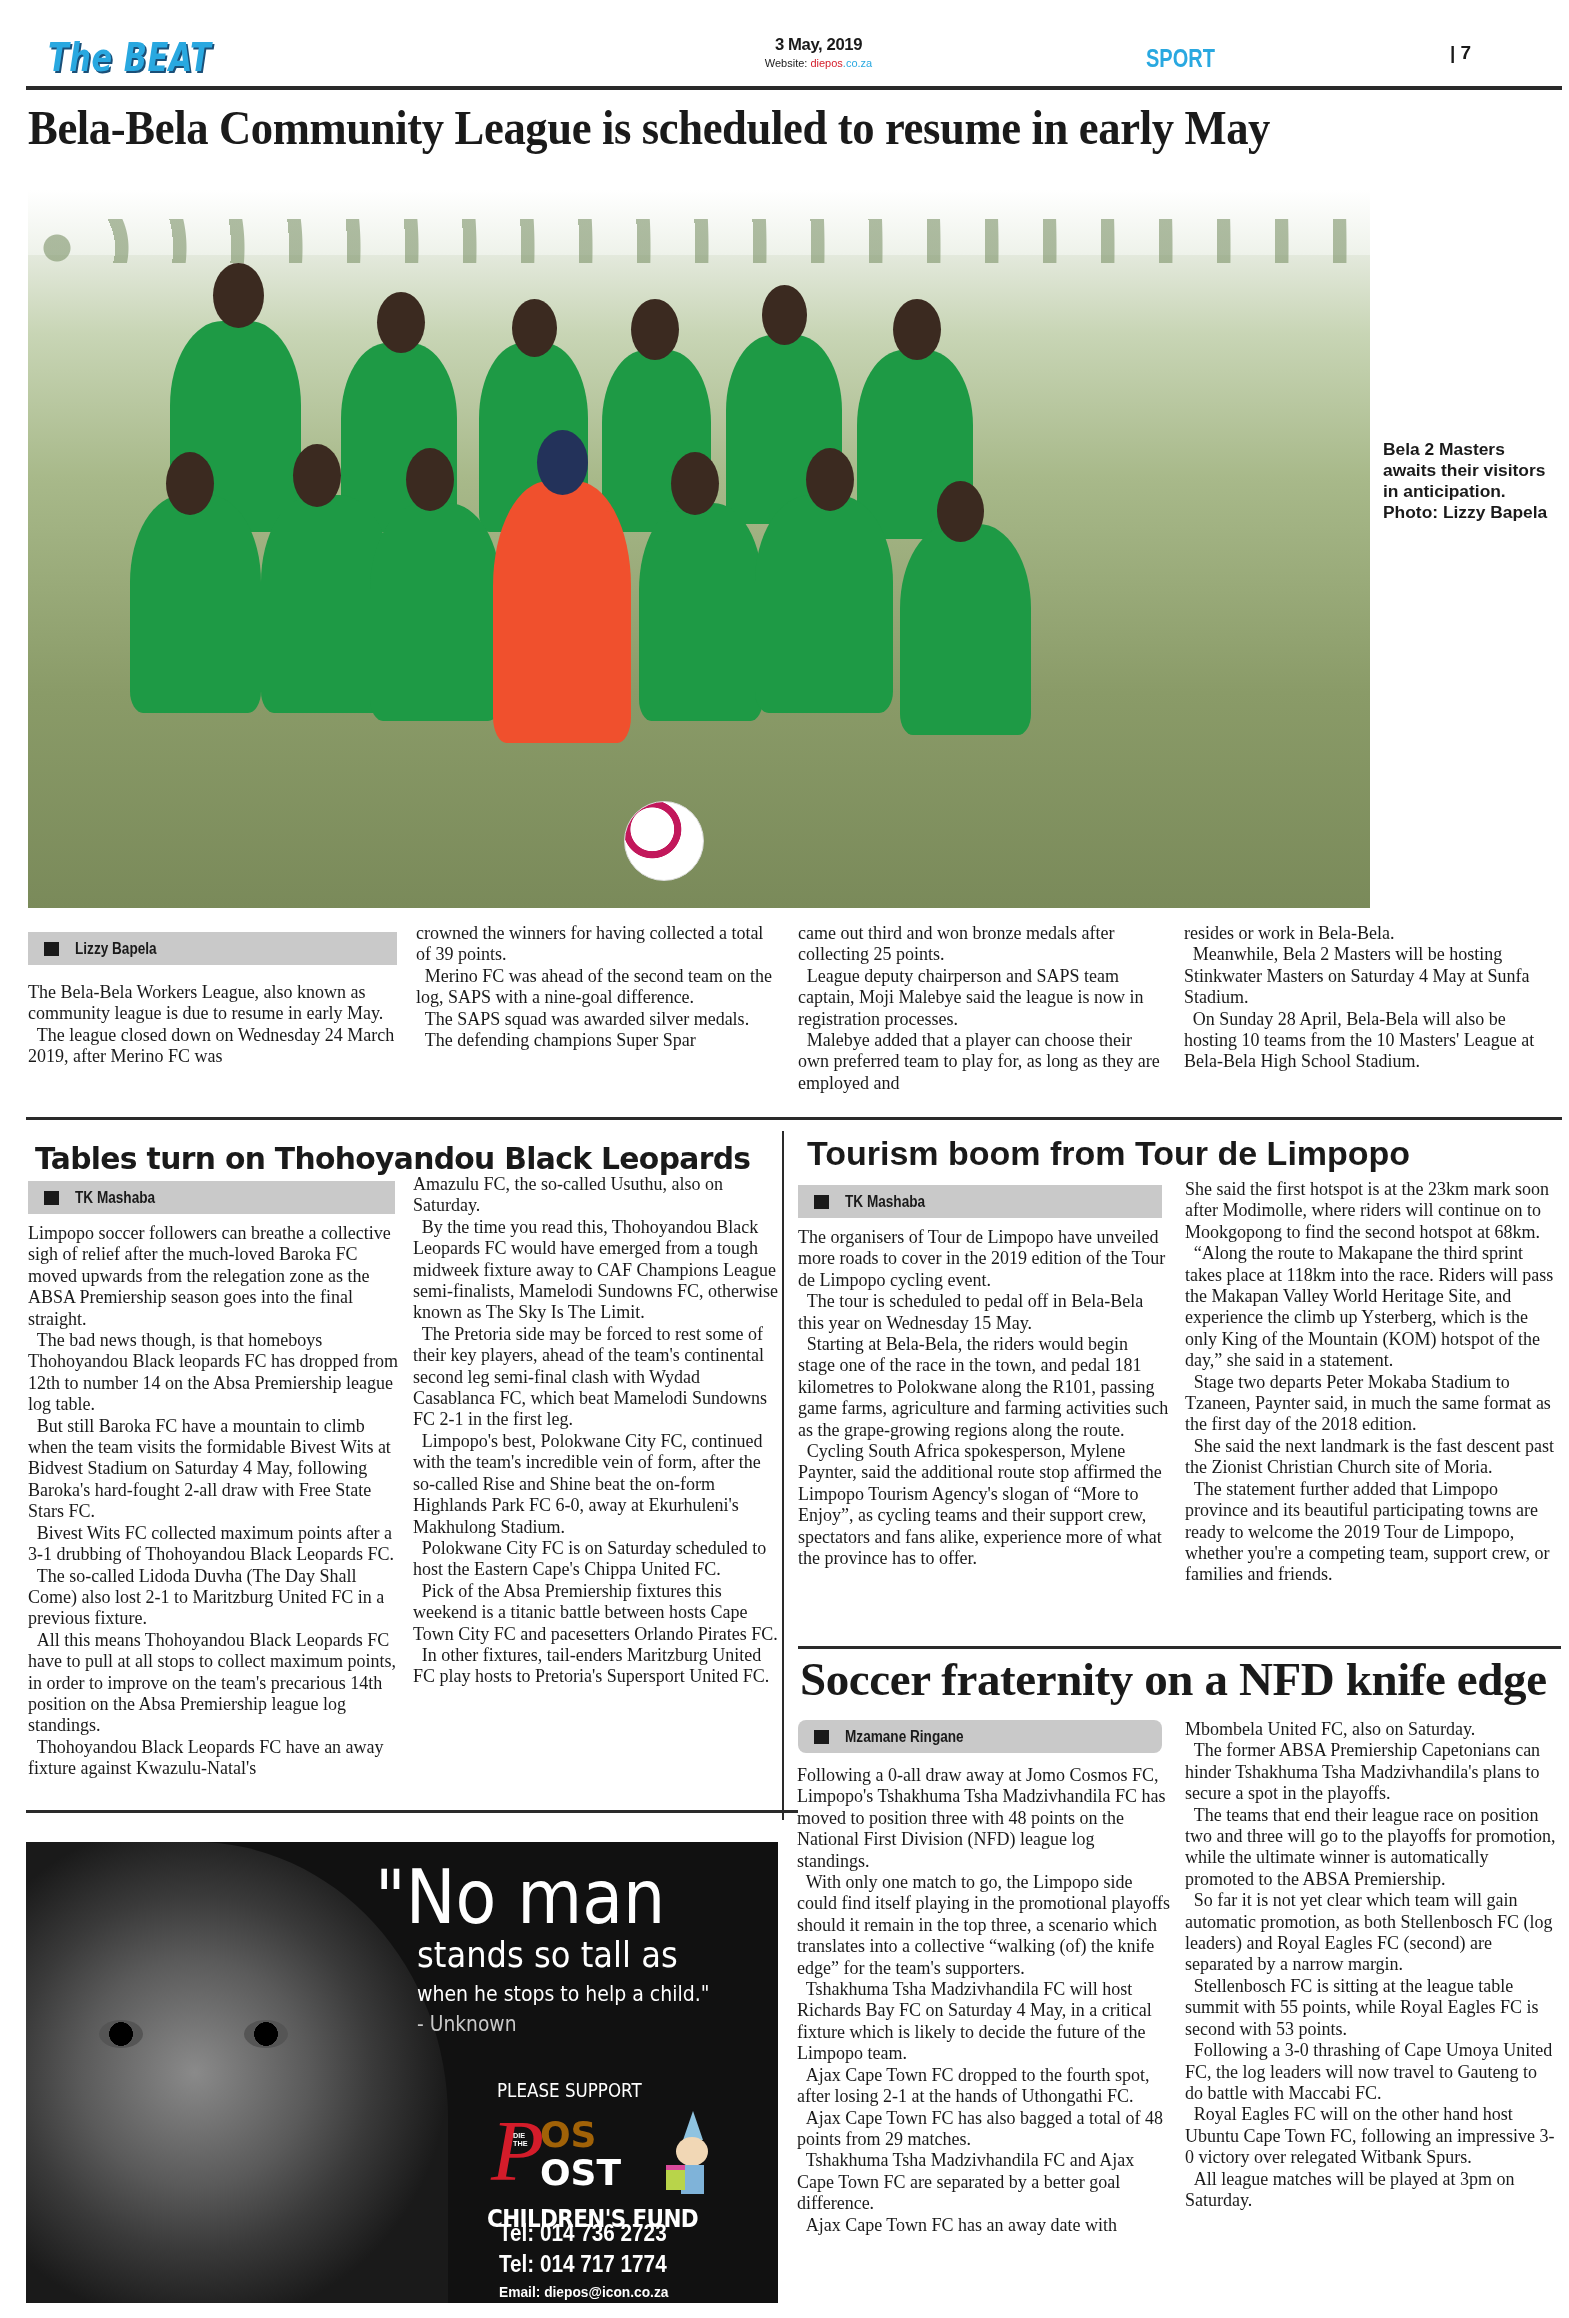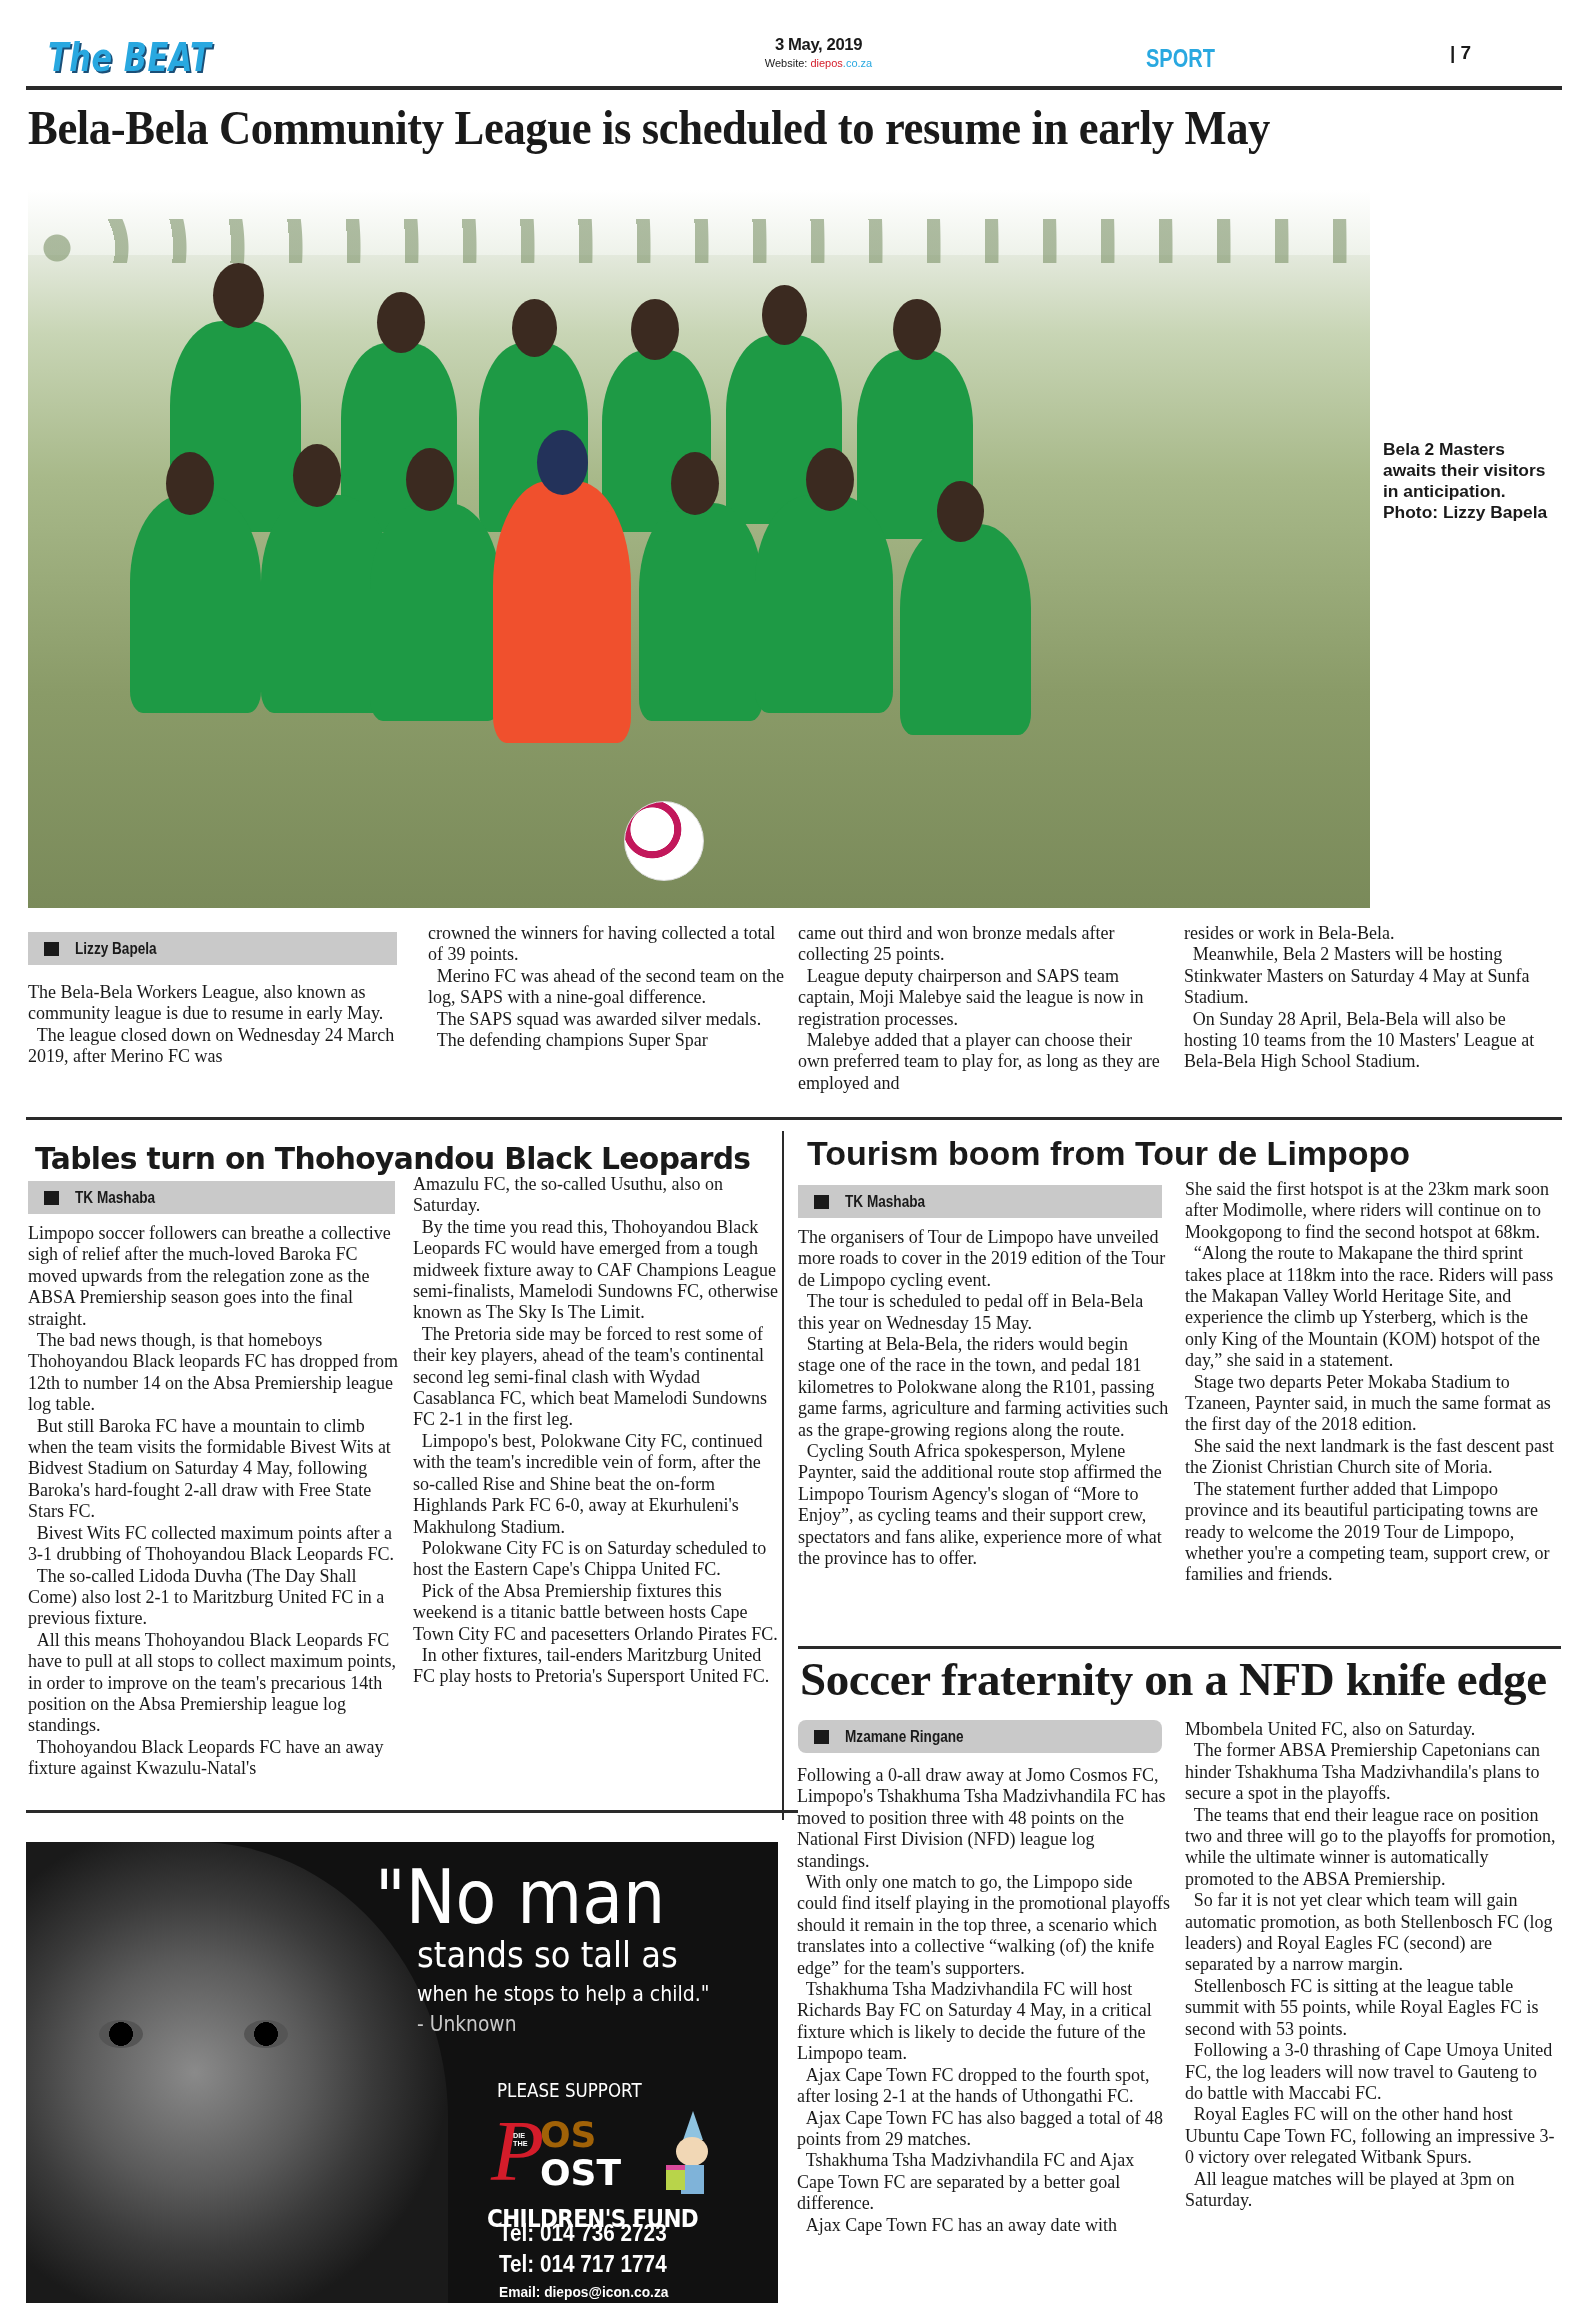--- a/index.html
+++ b/index.html
@@ -122,21 +122,21 @@
 </div>
 <div class="caption">Bela 2 Masters awaits their visitors in anticipation. Photo: Lizzy Bapela</div>
 
 <div class="byline" style="left:28px;top:932px;width:369px;">
   <span class="sq"></span><span class="nm">Lizzy Bapela</span>
 </div>
 <div class="col" style="left:28px;top:982px;width:371px;">
   <p>The Bela-Bela Workers League, also known as community league is due to resume in early May.</p>
   <p>The league closed down on Wednesday 24 March 2019, after Merino FC was</p>
 </div>
-<div class="col" style="left:428px;top:923px;width:364px;">
+<div class="col" style="left:416px;top:923px;width:364px;">
   <p>crowned the winners for having collected a total of 39 points.</p>
   <p>Merino FC was ahead of the second team on the log, SAPS with a nine-goal difference.</p>
   <p>The SAPS squad was awarded silver medals.</p>
   <p>The defending champions Super Spar</p>
 </div>
 <div class="col" style="left:798px;top:923px;width:364px;">
   <p>came out third and won bronze medals after collecting 25 points.</p>
   <p>League deputy chairperson and SAPS team captain, Moji Malebye said the league is now in registration processes.</p>
   <p>Malebye added that a player can choose their own preferred team to play for, as long as they are employed and</p>
 </div>

